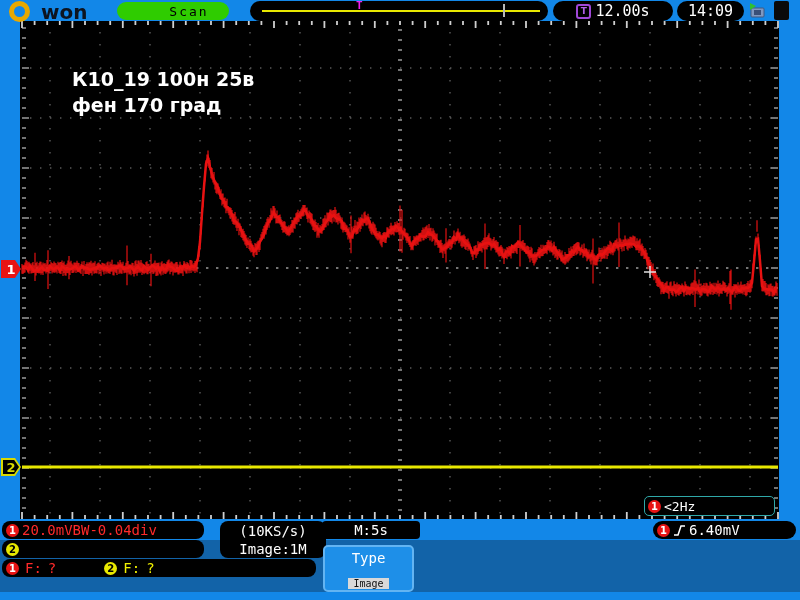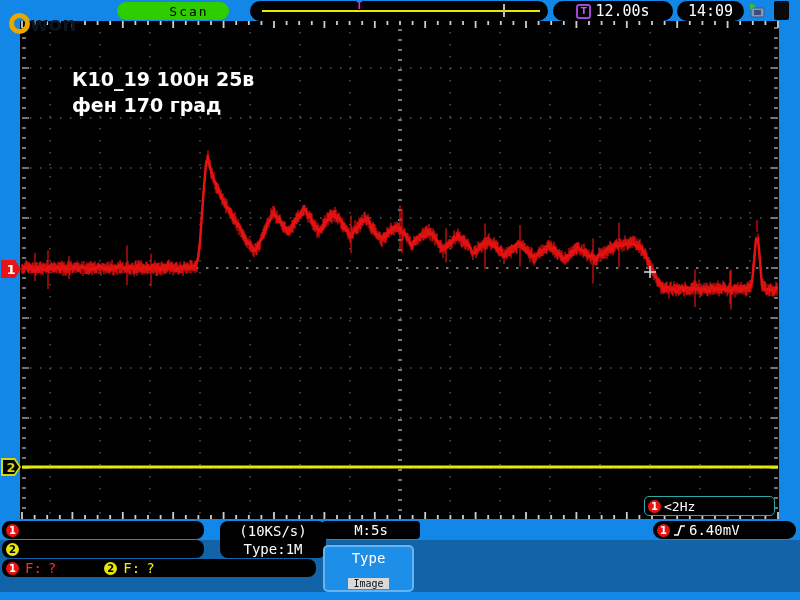--- a/index.html
+++ b/index.html
@@ -1,21 +1,21 @@
 <!DOCTYPE html>
 <html><head>
 <meta charset="utf-8">
 <style>
   html,body{margin:0;padding:0;}
   #root{position:relative;width:800px;height:600px;background:#1287e8;overflow:hidden;
         font-family:"DejaVu Sans","Liberation Sans",sans-serif;}
   .mono{font-family:"DejaVu Sans Mono","Liberation Mono",monospace;}
   
   #topbar{position:absolute;left:0;top:0;width:800px;height:21px;background:#1287e8;}
-  #logo{position:absolute;left:9px;top:1px;display:flex;align-items:center;gap:0;margin-top:12px;}
+  #logo{position:absolute;left:9px;top:1px;display:flex;align-items:center;gap:11px;}
   #logo .ring{width:11px;height:11px;border:5px solid #e8a800;border-radius:50%;}
   #logo .logo-text{color:#0d1420;font-weight:bold;font-size:20px;letter-spacing:0px;line-height:20px;}
   .pill{position:absolute;background:#000;border-radius:10px;display:flex;align-items:center;justify-content:center;}
   #scan-badge{left:117px;top:2px;width:80px;height:18px;border-radius:9px;background:#2fcc00;
               color:#000;font-size:13px;letter-spacing:2px;padding-left:32px;}
   #record-bar{left:250px;top:1px;width:298px;height:20px;}
   #record-line{position:absolute;left:12px;top:9px;width:278px;height:2px;background:#e8e800;}
   #record-pos{position:absolute;left:253px;top:3px;width:2px;height:13px;background:#b8b8b8;}
   #record-trig{position:absolute;left:106px;top:-2px;color:#f020f0;font-size:11px;font-weight:bold;}
   #trigtime-pill{left:553px;top:1px;width:120px;height:20px;gap:4px;}
@@ -125,27 +125,28 @@
   <div id="freq-box">
     <span class="chip c1">1</span>
     <span class="val mono">&lt;2Hz</span>
   </div>
 
   <div id="bottom-base"></div>
   <div id="menu-strip"></div>
 
   <div id="ch1-pill" class="info-pill">
     <span class="chip c1">1</span>
+    <span class="val mono">20.0mVBW-0.04div</span>
   </div>
   <div id="ch2-pill" class="info-pill">
     <span class="chip c2">2</span>
   </div>
   <div id="acq-pill" class="info-pill mono">
     <div>(10KS/s)</div>
-    <div>Type:1M</div>
+    <div>Image:1M</div>
   </div>
   <div id="tb-pill" class="info-pill mono">M:5s</div>
   <div id="trig-pill" class="info-pill">
     <span class="chip c1">1</span>
     <svg width="13" height="15">
       <path d="M1,12 h4 l3,-9 h4" stroke="#fff" stroke-width="1.5" fill="none"></path>
     </svg>
     <span class="val mono">6.40mV</span>
   </div>
   <div id="meas-pill" class="info-pill">

